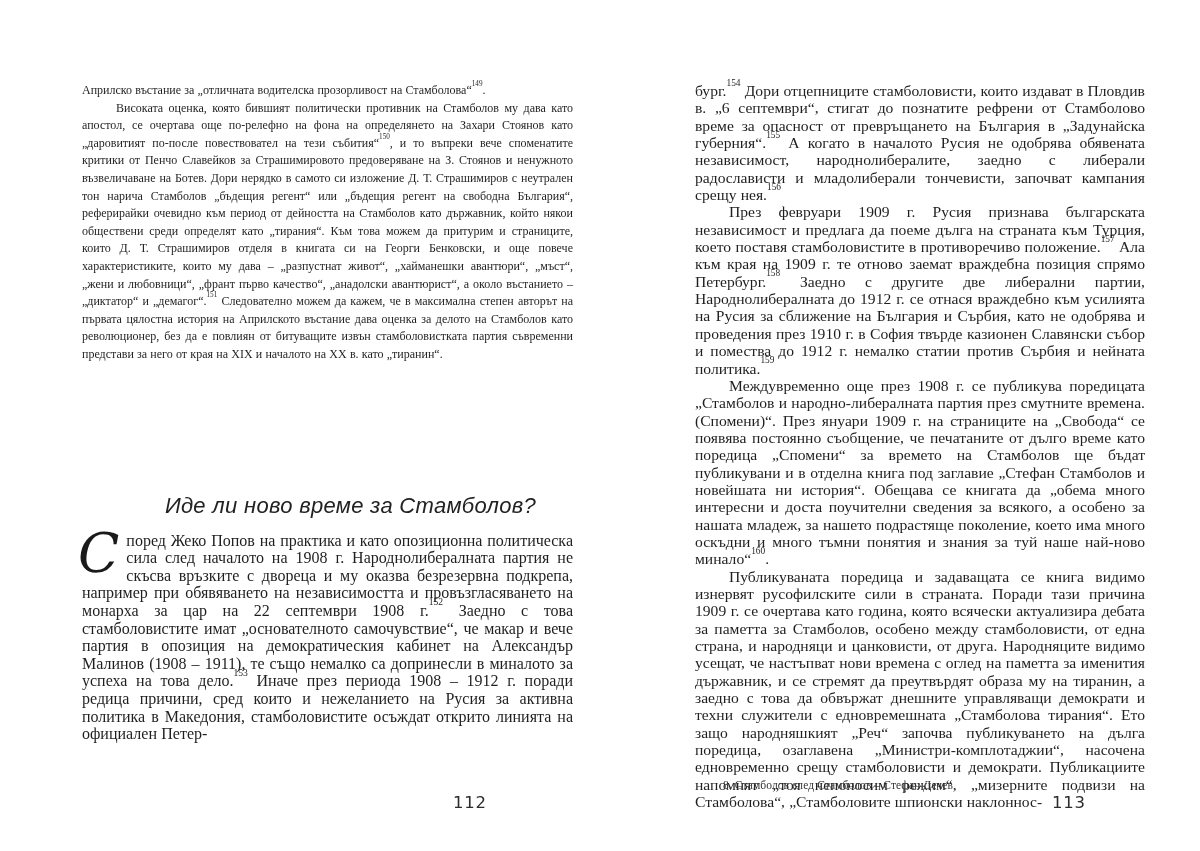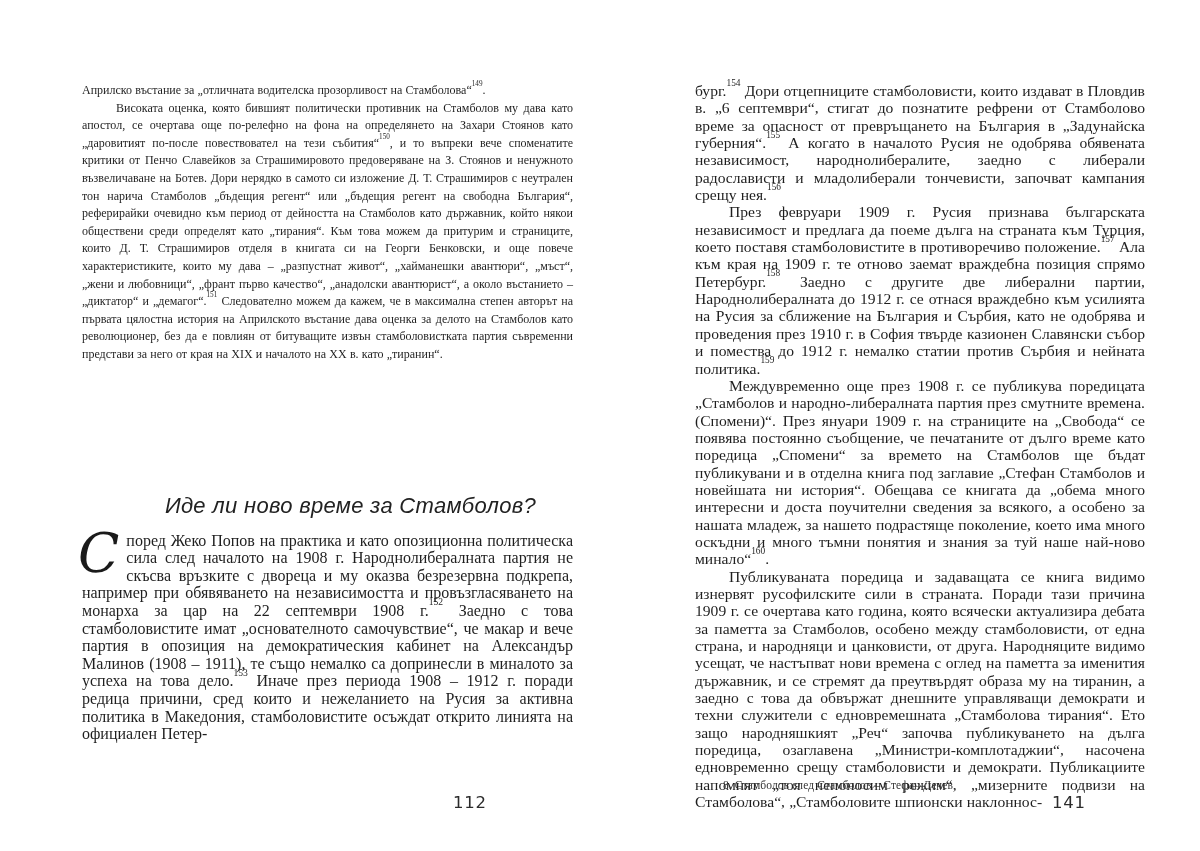--- a/index.html
+++ b/index.html
@@ -123,15 +123,15 @@
 
   <div id="right-column" class="column">
     <p class="body-par">бург.<sup class="fn">154</sup> Дори отцепниците стамболовисти, които издават в Пловдив в. „6 септември“, стигат до познатите рефрени от Стамболово време за опасност от превръщането на България в „Задунайска губерния“.<sup class="fn">155</sup> А когато в началото Русия не одобрява обявената независимост, народнолибералите, заедно с либерали радослависти и младолиберали тончевисти, започват кампания срещу нея.<sup class="fn">156</sup></p>
     <p class="body-par indent">През февруари 1909 г. Русия признава българската независимост и предлага да поеме дълга на страната към Турция, което поставя стамболовистите в противоречиво положение.<sup class="fn">157</sup> Ала към края на 1909 г. те отново заемат враждебна позиция спрямо Петербург.<sup class="fn">158</sup> Заедно с другите две либерални партии, Народнолибералната до 1912 г. се отнася враждебно към усилията на Русия за сближение на България и Сърбия, като не одобрява и проведения през 1910 г. в София твърде казионен Славянски събор и помества до 1912 г. немалко статии против Сърбия и нейната политика.<sup class="fn">159</sup></p>
     <p class="body-par indent">Междувременно още през 1908 г. се публикува поредицата „Стамболов и народно-либералната партия през смутните времена. (Спомени)“. През януари 1909 г. на страниците на „Свобода“ се появява постоянно съобщение, че печатаните от дълго време като поредица „Спомени“ за времето на Стамболов ще бъдат публикувани и в отделна книга под заглавие „Стефан Стамболов и новейшата ни история“. Обещава се книгата да „обема много интересни и доста поучителни сведения за всякого, а особено за нашата младеж, за нашето подрастяще поколение, което има много оскъдни и много тъмни понятия и знания за туй наше най-ново минало“<sup class="fn">160</sup>.</p>
     <p class="body-par indent">Публикуваната поредица и задаващата се книга видимо изнервят русофилските сили в страната. Поради тази причина 1909 г. се очертава като година, която всячески актуализира дебата за паметта за Стамболов, особено между стамболовисти, от една страна, и народняци и цанковисти, от друга. Народняците видимо усещат, че настъпват нови времена с оглед на паметта за именития държавник, и се стремят да преутвърдят образа му на тиранин, а заедно с това да обвържат днешните управляващи демократи и техни служители с едновремешната „Стамболова тирания“. Ето защо народняшкият „Реч“ започва публикуването на дълга поредица, озаглавена „Министри-комплотаджии“, насочена едновременно срещу стамболовисти и демократи. Публикациите напомнят „тоя непоносим режим“, „мизерните подвизи на Стамболова“, „Стамболовите шпионски наклоннос-</p>
   </div>
 
   <div id="page-number-left" class="page-number">112</div>
   <div id="running-footer">8. Стамболов след Стамболов – Стефан Дечев</div>
-  <div id="page-number-right" class="page-number">141</div>
+  <div id="page-number-right" class="page-number">113</div>
 
 </div>
 
 </body></html>

